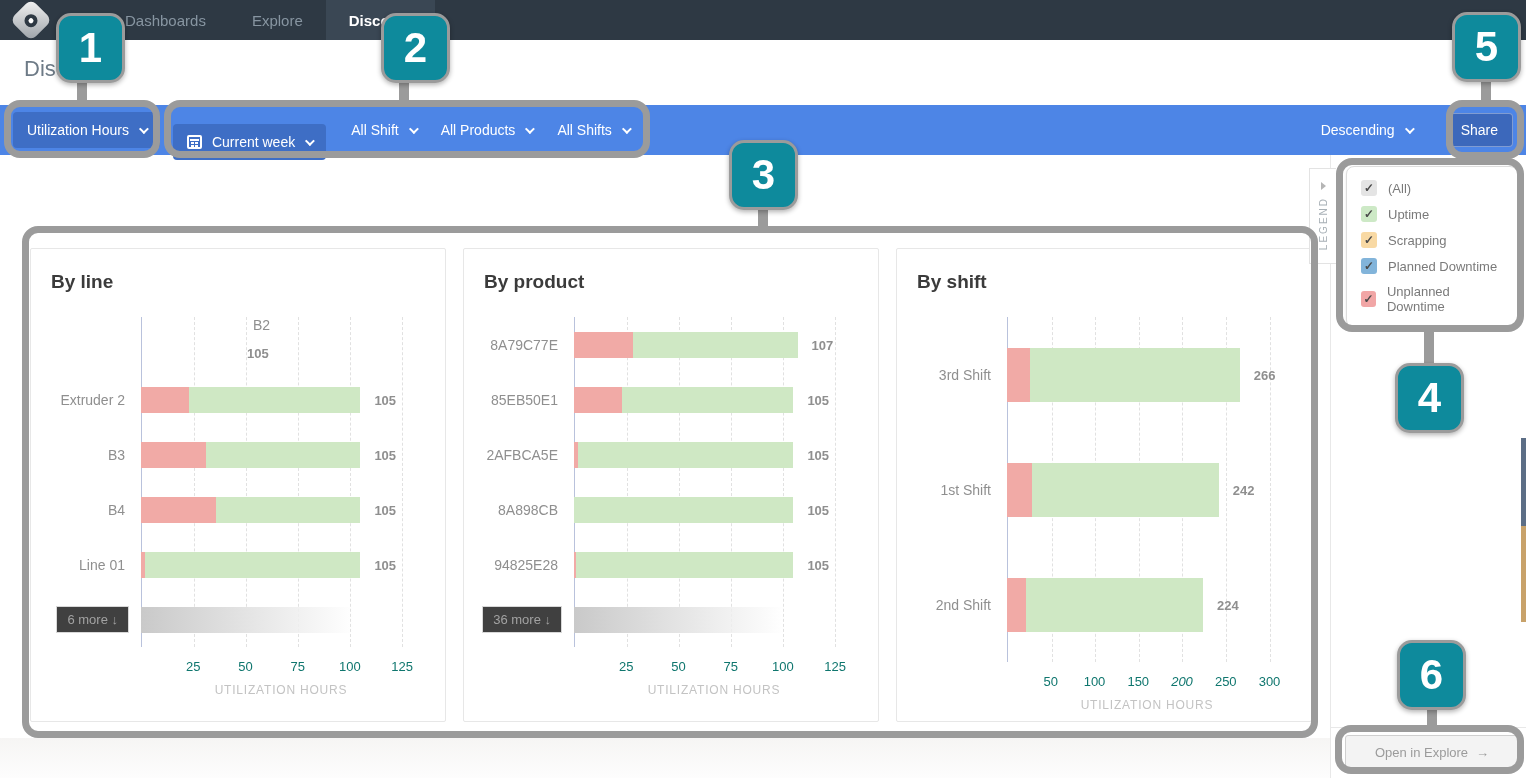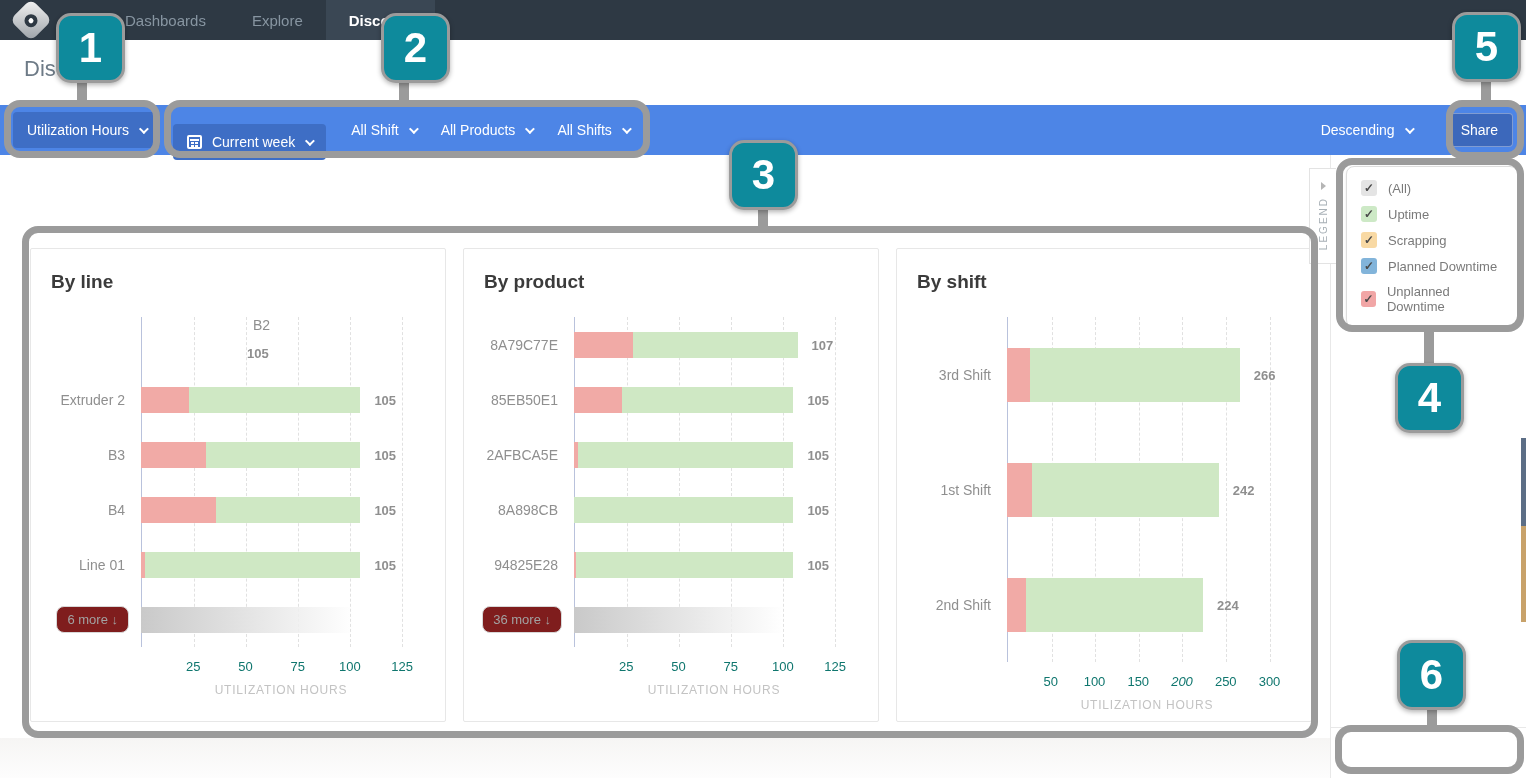--- a/index.html
+++ b/index.html
@@ -51,21 +51,21 @@
   .gridline { position:absolute; top:0; bottom:0; width:0; border-left:1px dashed #e1e1e1; }
   .crow { display:flex; align-items:center; position:relative; }
   .clabel { width:96px; text-align:right; padding-right:16px; font-size:14px; color:#8f8f8f;
             flex:none; white-space:nowrap; }
   .ctrack { flex:1; margin-right:10px; position:relative; height:100%; }
   .barwrap { position:absolute; left:0; top:50%; transform:translateY(-50%);
              display:flex; width:100%; }
   .seg { height:100%; }
   .cvalue { position:absolute; top:50%; transform:translateY(-50%); font-size:13px;
             font-weight:bold; color:#8f8f8f; white-space:nowrap; }
-  .more-btn { border:1px solid #d8d8d8; border-radius:8px; background:#7f1d1d; color:#a2a2a2;
+  .more-btn { border:1px solid #d8d8d8; border-radius:0; background:#404040; color:#a2a2a2;
               font-size:13px; padding:5px 10px; cursor:pointer; white-space:nowrap;
               font-family:"Liberation Sans", sans-serif; }
   .more-bar { position:absolute; left:0; top:50%; transform:translateY(-50%);
               background:linear-gradient(to right,#c9c9c9,#efefef 70%,rgba(255,255,255,0)); }
   .ticksrow { position:relative; margin-left:96px; margin-right:10px; height:26px; margin-top:6px; }
   .tick { position:absolute; top:6px; transform:translateX(-50%); font-size:13px; color:#0f766e; }
   .xlabel { margin-left:96px; margin-right:10px; text-align:center; font-size:12px;
             color:#c3c3c3; letter-spacing:0.8px; margin-top:4px; }
 
   
@@ -390,20 +390,24 @@
       <div class="legend-item">
         <span class="legend-check" style="background: rgb(130, 180, 218);">✓</span>
         <span class="legend-label">Planned Downtime</span>
       </div>
       <div class="legend-item">
         <span class="legend-check" style="background: rgb(241, 166, 166);">✓</span>
         <span class="legend-label">Unplanned Downtime</span>
       </div>
     </div>
 
+  <button class="open-explore">
+    <span>Open in Explore</span>
+    <span>→</span>
+  </button>
 
   <div class="bottom-bg"></div>
   <div class="edge-strip" style="top:438px;height:88px;background:#5c6e86;"></div>
   <div class="edge-strip" style="top:526px;height:96px;background:#c8a26a;"></div>
 
   <div class="co-box" style="left:4px;top:100px;width:156px;height:58px;"></div>
   <div class="co-box" style="left:164px;top:100px;width:486px;height:58px;"></div>
   <div class="co-box" style="left:22px;top:226px;width:1296px;height:512px;"></div>
   <div class="co-box" style="left:1336px;top:158px;width:188px;height:174px;"></div>
   <div class="co-box" style="left:1446px;top:100px;width:78px;height:59px;"></div>

